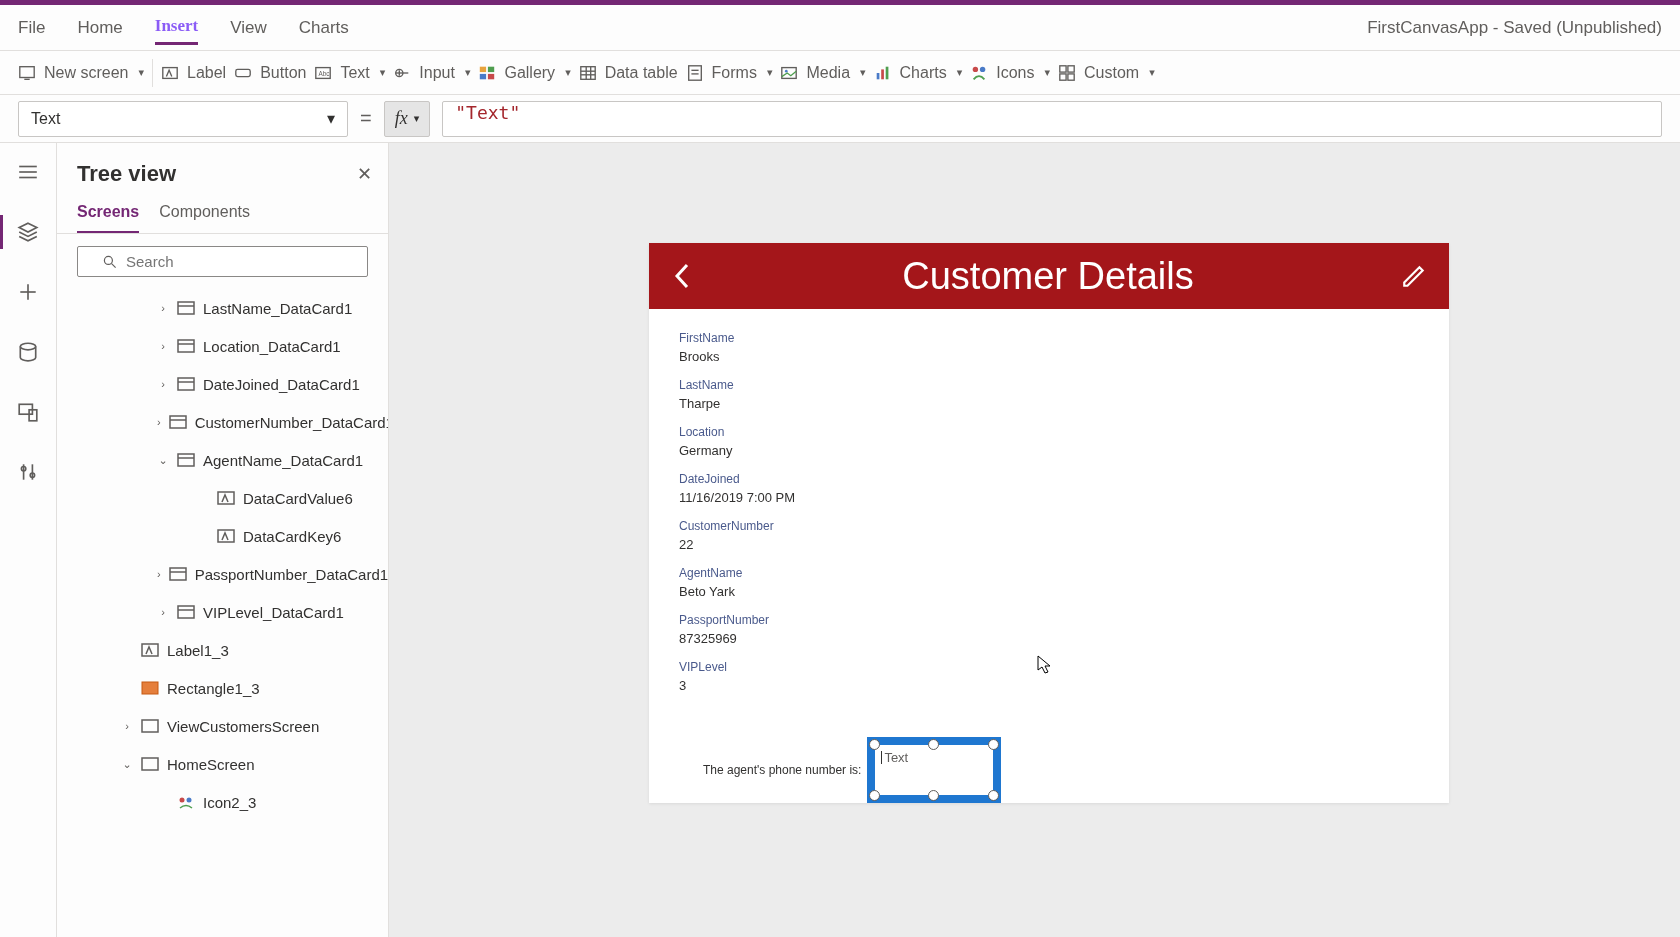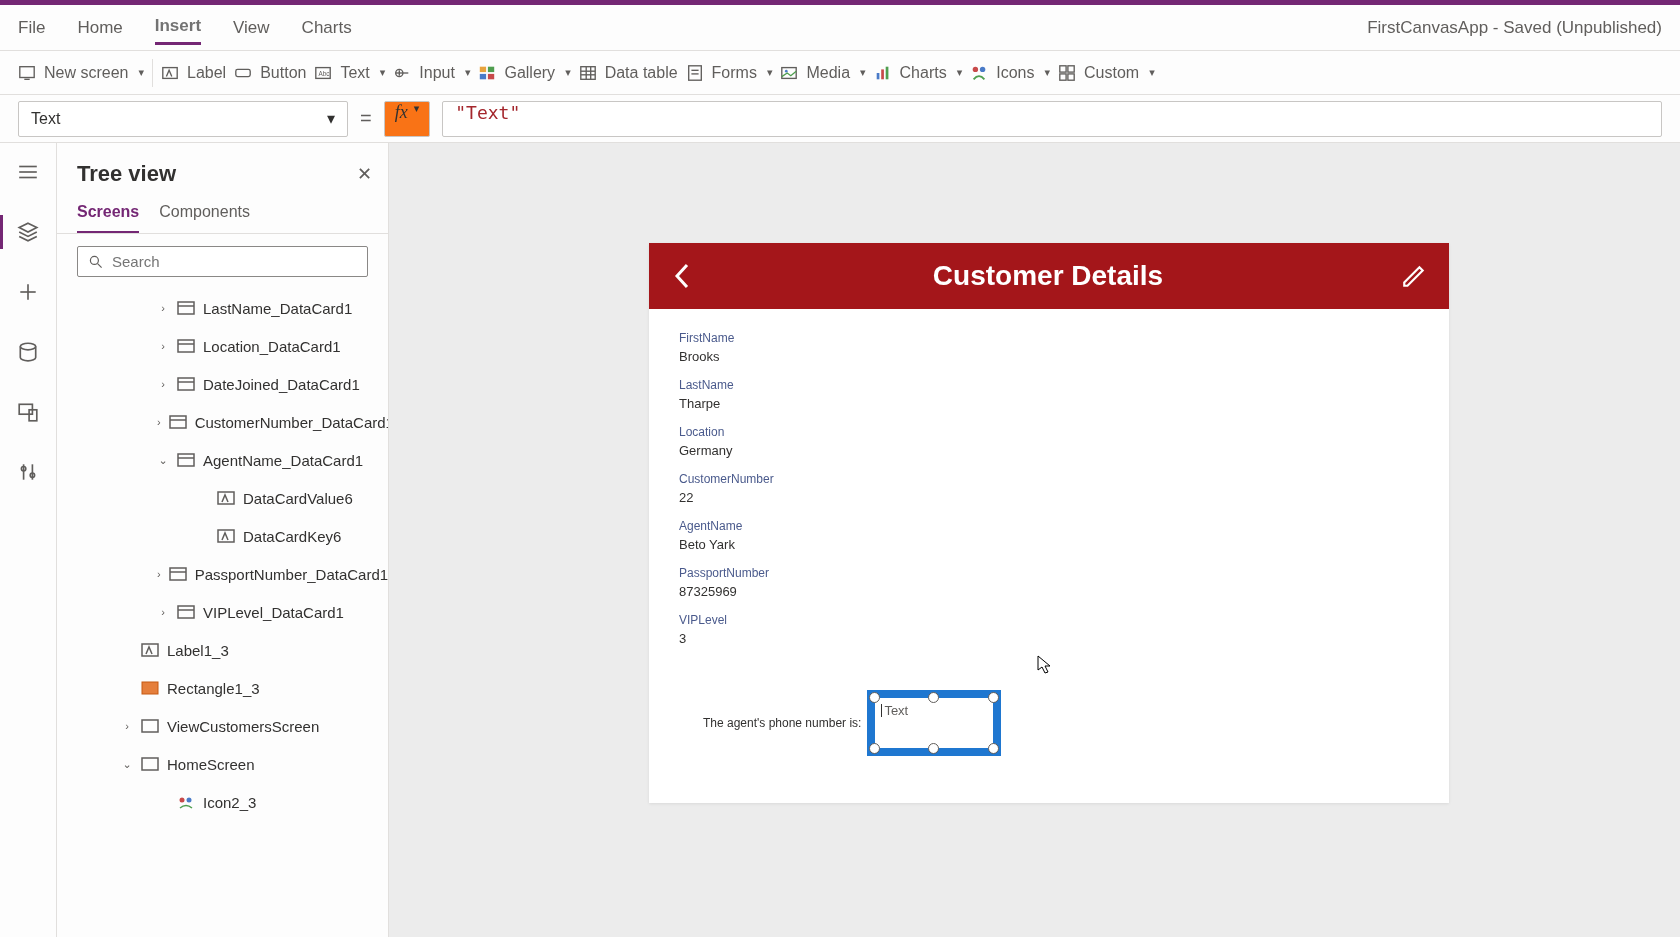--- a/index.html
+++ b/index.html
@@ -2,74 +2,74 @@
 <html><head>
 <meta charset="utf-8">
 <style>
 * { margin: 0; padding: 0; box-sizing: border-box; }
 body { font-family: "Segoe UI", Arial, sans-serif; background: #fdfdfd; width: 1680px; height: 937px; overflow: hidden; color: #323130; }
 
 
 .purple-bar { height: 5px; background: #742774; }
 .menubar { height: 46px; display: flex; align-items: center; padding: 0 18px; border-bottom: 1px solid #e1dfdd; background: #fdfdfd; }
 .menubar .item { font-size: 17px; color: #605e5c; margin-right: 32px; cursor: pointer; padding: 6px 0; }
-.menubar .item.active { color: #737373; font-weight: 600; border-bottom: 3px solid #742774; }
+.menubar .item.active { color: #8b5cf6; font-weight: 600; border-bottom: 3px solid #742774; font-family: Liberation Serif, serif; }
 .menubar .spacer { flex: 1; }
 .menubar .app-title { font-size: 17px; color: #605e5c; }
 
 
 .ribbon { height: 44px; display: flex; align-items: center; padding: 0 18px; border-bottom: 1px solid #e1dfdd; background: #fdfdfd; gap: 8px; }
 .ribbon .r-item { display: inline-flex; align-items: center; gap: 8px; font-size: 16px; color: #605e5c; cursor: pointer; }
 .ribbon .r-sep { width: 1px; height: 28px; background: #e1dfdd; }
 .ribbon .chev { font-size: 11px; color: #605e5c; margin-left: 2px; }
 .ribbon svg { width: 18px; height: 18px; }
 
 
 .formula-row { height: 48px; display: flex; align-items: center; padding: 0 18px; border-bottom: 1px solid #e1dfdd; background: #fdfdfd; gap: 12px; }
 .prop-select { display: flex; align-items: center; justify-content: space-between; width: 330px; height: 36px; border: 1px solid #c8c6c4; border-radius: 2px; padding: 0 12px; font-size: 16px; color: #323130; background: #fff; }
 .eq { font-size: 20px; color: #605e5c; }
-.fx-box { display:flex; align-items:flex-start; gap:6px; border:1px solid #c8c6c4; border-radius:2px; height:36px; padding:0 10px; font-style: italic; font-family: "Times New Roman", serif; font-size: 18px; color: #323130; background:#f97316; }
+.fx-box { display:flex; align-items:center; gap:6px; border:1px solid #c8c6c4; border-radius:2px; height:36px; padding:0 10px; font-style: italic; font-family: "Times New Roman", serif; font-size: 18px; color: #323130; background:#e5e5e5; }
 .fx-box .chev { font-style: normal; font-size:11px; }
 .formula-input { flex: 1; height: 36px; border: 1px solid #c8c6c4; border-radius: 2px; padding: 0 12px; font-size: 18px; color: #a4262c; font-family: Consolas, monospace; background: #fff; }
 
 
 .main { display: flex; height: calc(100% - 5px - 46px - 44px - 48px); }
 .left-rail { width: 57px; border-right: 1px solid #e1dfdd; display:flex; flex-direction:column; align-items:center; padding-top:18px; gap:38px; color:#605e5c; }
 .left-rail .rail-item { width: 22px; height: 22px; display:flex; align-items:center; justify-content:center; cursor:pointer; }
 .left-rail .rail-active { position: relative; }
 .left-rail .rail-active::before { content:""; position:absolute; left:-17px; top:-6px; bottom:-6px; width:3px; background:#742774; }
 
 
 .tree-panel { width: 332px; border-right: 1px solid #e1dfdd; display:flex; flex-direction:column; background:#fdfdfd; position:relative; }
 .tree-header { display:flex; align-items:center; justify-content:space-between; padding: 18px 16px 10px 20px; }
 .tree-header h2 { font-size: 22px; font-weight: 600; color:#323130; }
 .tree-close { font-size: 18px; color:#605e5c; cursor:pointer; }
 .tree-tabs { display:flex; gap:20px; padding: 0 20px; border-bottom:1px solid #e1dfdd; }
 .tree-tabs .tab { font-size:16px; color:#605e5c; padding: 6px 0 10px 0; cursor:pointer; }
 .tree-tabs .tab.active { color:#742774; font-weight:600; border-bottom:2px solid #742774; }
-.tree-search { margin: 12px 20px; border:1px solid #8a8886; border-radius:2px; display:flex; align-items:center; padding: 6px 10px; gap:8px; background:#fff; }
+.tree-search { margin: 12px 20px; border:1px solid #8a8886; border-radius:2px; display:flex; align-items:center; padding: 6px 24px; gap:8px; background:#fff; }
 .tree-search input { border:none; outline:none; flex:1; font-size:15px; color:#605e5c; background:transparent; }
 .tree-scroll { flex:1; overflow-y:auto; padding-right:4px; position:relative; }
 .tree-scroll::-webkit-scrollbar { width:8px; }
 .tree-scroll::-webkit-scrollbar-thumb { background:#c8c6c4; border-radius:4px; }
 .tree-node { display:flex; align-items:center; gap:8px; height:38px; padding: 0 0 0 20px; font-size:15px; color:#323130; cursor:pointer; white-space:nowrap; }
 .tree-node .chev { width:12px; text-align:center; color:#605e5c; font-size:11px; }
 .tree-node .blank { width:12px; }
 .tree-node .tn-icon { width:18px; height:14px; display:inline-flex; align-items:center; justify-content:center; }
 .indent-1 { padding-left: 100px; }
 .indent-0 { padding-left: 64px; }
 .indent-2 { padding-left: 140px; }
 .indent-00 { padding-left: 64px; }
 .indent-000 { padding-left: 100px; }
 
 
 .canvas-wrap { flex:1; background:#ececec; position:relative; overflow:hidden; }
 .canvas { position:absolute; left:260px; top:100px; width:800px; height:560px; background:#fff; box-shadow: 0 1px 3px rgba(0,0,0,0.08); }
 .header-bar { height:66px; background:#a4161a; display:flex; align-items:center; justify-content:space-between; padding:0 22px; }
-.header-bar .title { font-size:28px; font-weight:700; color:#fff; }
+.header-bar .title { font-size:38px; font-weight:400; color:#fff; }
 .header-bar svg { stroke:#fff; fill:none; }
 
 .form-area { padding: 22px 30px; }
 .form-grid { display:grid; grid-template-columns: repeat(1, 1fr); column-gap:14px; row-gap:14px; }
 .field .label { font-size:12px; color:#4a5a8c; }
 .field .value { font-size:13px; color:#323130; margin-top:4px; }
 
 .agent-row { display:flex; align-items:center; margin-top:44px; gap:6px; }
 .agent-label { font-size:12px; color:#323130;margin-left:24px; }
 
@@ -455,20 +455,24 @@
             </div>
             <div class="field">
               <div class="label">LastName</div>
               <div class="value">Tharpe</div>
             </div>
             <div class="field">
               <div class="label">Location</div>
               <div class="value">Germany</div>
             </div>
             <div class="field">
+              <div class="label">DateJoined</div>
+              <div class="value">11/16/2019 7:00 PM</div>
+            </div>
+            <div class="field">
               <div class="label">CustomerNumber</div>
               <div class="value">22</div>
             </div>
             <div class="field">
               <div class="label">AgentName</div>
               <div class="value">Beto Yark</div>
             </div>
             <div class="field">
               <div class="label">PassportNumber</div>
               <div class="value">87325969</div>

